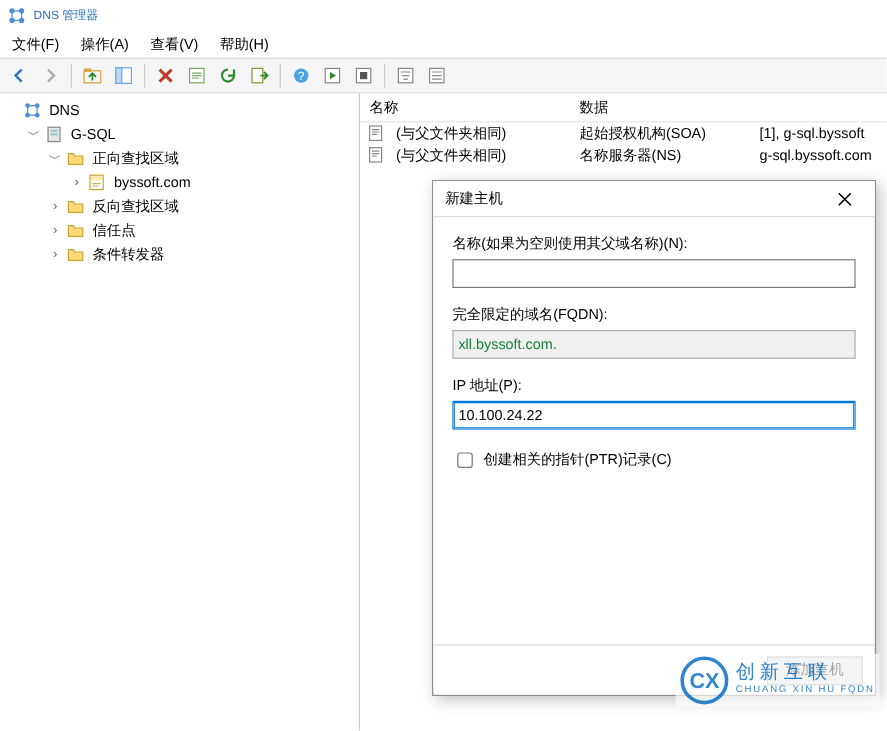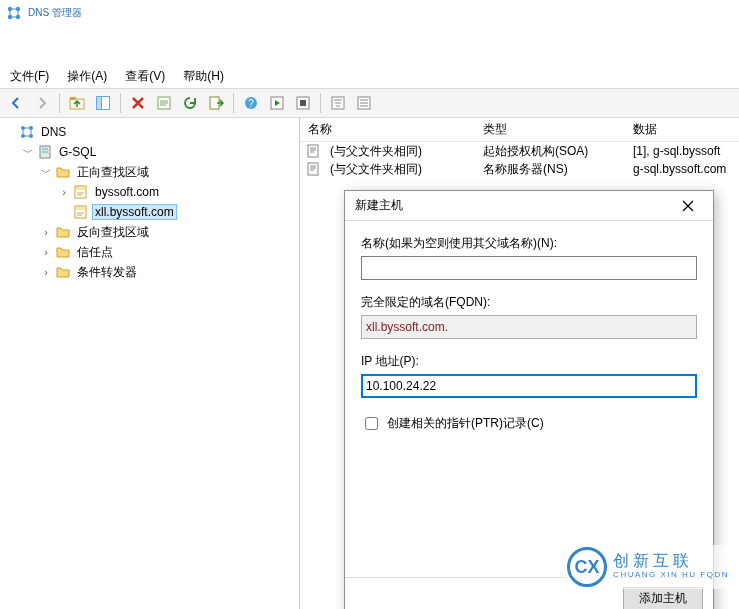--- a/index.html
+++ b/index.html
@@ -23,24 +23,24 @@
     align-items: center;
     padding: 0 6px;
     gap: 6px;
   }
   .titlebar .ticon svg { display:block; }
   .titlebar .ttext { color: #2a6fbf; font-size: 10px; }
   
   .menubar {
     height: 22px;
     display: flex;
+    align-items: center;
     padding: 0 2px;
     gap: 2px;
     background: #fff;
-    margin-top: 40px;
   }
   .menubar .mitem {
     padding: 2px 8px;
     cursor: default;
   }
   
   .toolbar {
     height: 30px;
     border-top: 1px solid #d9d9d9;
     border-bottom: 1px solid #d9d9d9;
@@ -124,21 +124,21 @@
     display:flex; height:18px; align-items:center;
   }
   .list-row .cell { padding: 1px 8px; font-size:12px; white-space:nowrap; overflow:hidden; }
   .list-row .cicon { width:16px; height:16px; margin-left:6px; display:flex; align-items:center; justify-content:center; }
   .list-row .cell.name { width: calc(175px - 22px); }
   .list-row .cell.type { width:150px; }
   .list-row .cell.data { flex:1; }
   
   .dialog {
     position:absolute;
-    left: 44px;
+    left: 60px;
     top: 72px;
     width: 370px;
     height: 430px;
     background:#fff;
     border:1px solid #8f8f8f;
     box-shadow: 3px 3px 12px rgba(0,0,0,.25);
     display:flex;
     flex-direction:column;
   }
   .dlg-title {
@@ -169,21 +169,21 @@
     margin-bottom:14px;
     background:#fff;
   }
   .fld-input.focused {
     border-color:#0078d7;
     box-shadow: inset 0 0 0 1px #0078d7;
   }
   .fld-input.readonly {
     background:#f0f0f0;
     border-color:#adadad;
-    color:#7f1d1d;
+    color:#15803d;
   }
   .chk-row { display:flex; align-items:center; gap:6px; margin-top:2px; }
   .chk-row input { width:13px; height:13px; }
   .dlg-footer {
     height:42px;
     border-top:1px solid #dcdcdc;
     display:flex; align-items:center; justify-content:flex-end;
     padding: 0 10px;
     gap:8px;
   }
@@ -373,33 +373,20 @@
                       <span class="nicon">
                           <svg width="16" height="16">
                             <rect x="2" y="2" width="11" height="12" fill="#fff" stroke="#caa22a"></rect>
                             <rect x="3" y="3" width="9" height="3" fill="#ffe7a0"></rect>
                             <path d="M4 9h7M4 11h5" stroke="#c0b060"></path>
                           </svg>
                         </span>
                       <span class="nlabel">byssoft.com</span>
                     </div>
                   </li>
-                  <li class="node">
-                    <div class="node-row">
-                      <span class="twisty none"></span>
-                      <span class="nicon">
-                          <svg width="16" height="16">
-                            <rect x="2" y="2" width="11" height="12" fill="#fff" stroke="#caa22a"></rect>
-                            <rect x="3" y="3" width="9" height="3" fill="#ffe7a0"></rect>
-                            <path d="M4 9h7M4 11h5" stroke="#c0b060"></path>
-                          </svg>
-                        </span>
-                      <span class="nlabel selected">xll.byssoft.com</span>
-                    </div>
-                  </li>
                 </ul>
               </li>
               <li class="node">
                 <div class="node-row">
                   <span class="twisty">›</span>
                   <span class="nicon">
                       <svg width="16" height="16">
                         <path d="M2 4 h4 l1.5 2 H14 v7 H2 z" fill="#ffd97a" stroke="#caa22a"></path>
                       </svg>
                     </span>
@@ -431,21 +418,20 @@
             </ul>
           </li>
         </ul>
       </li>
     </ul>
   </div>
 
   <div class="right-pane">
     <div class="list-header">
       <div class="col col-name">名称</div>
-      <div class="col col-type">类型</div>
       <div class="col col-data">数据</div>
     </div>
     <div class="list-body">
       <div class="list-row">
         <span class="cicon">
             <svg width="16" height="16">
               <rect x="2" y="2" width="10" height="12" fill="#fff" stroke="#888"></rect>
               <path d="M4 5h6M4 7h6M4 9h4" stroke="#888"></path>
             </svg>
           </span>

